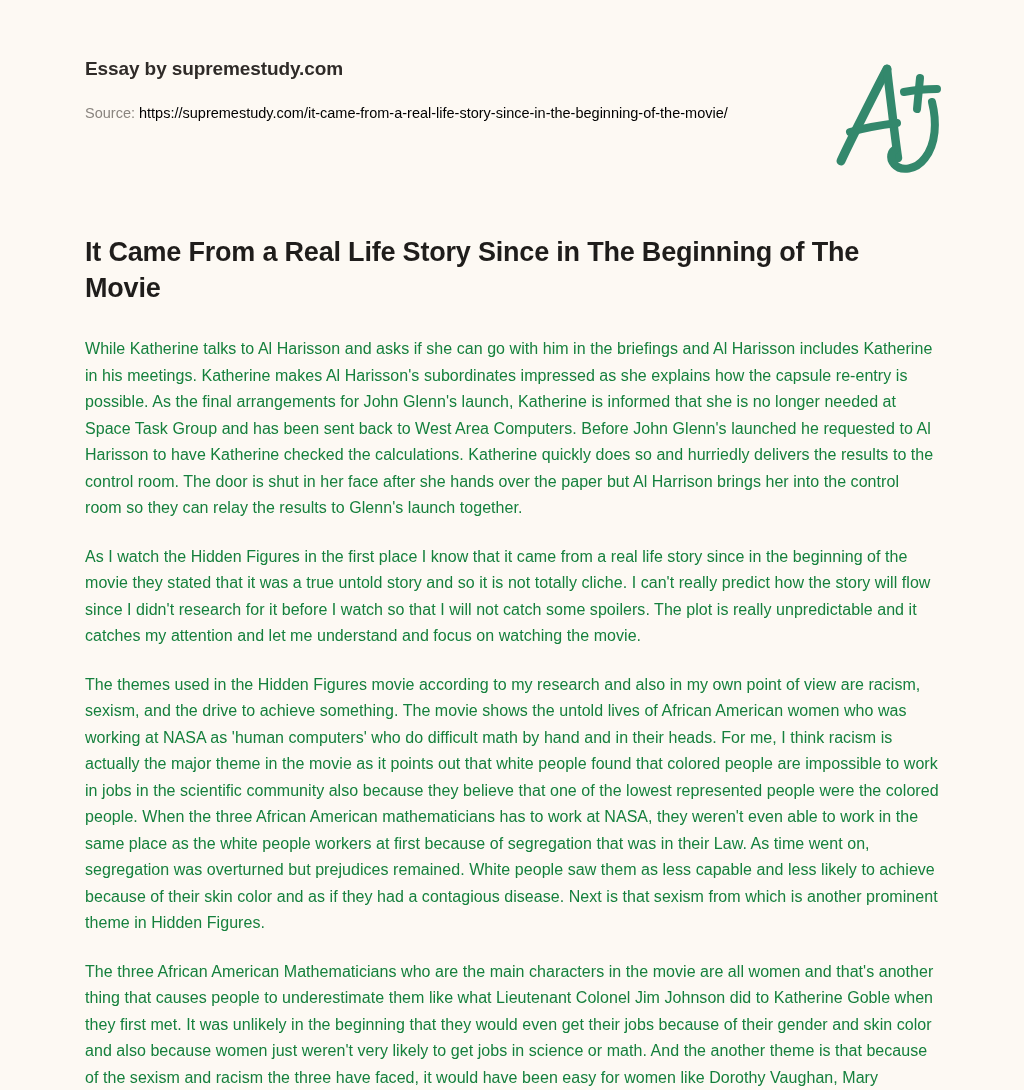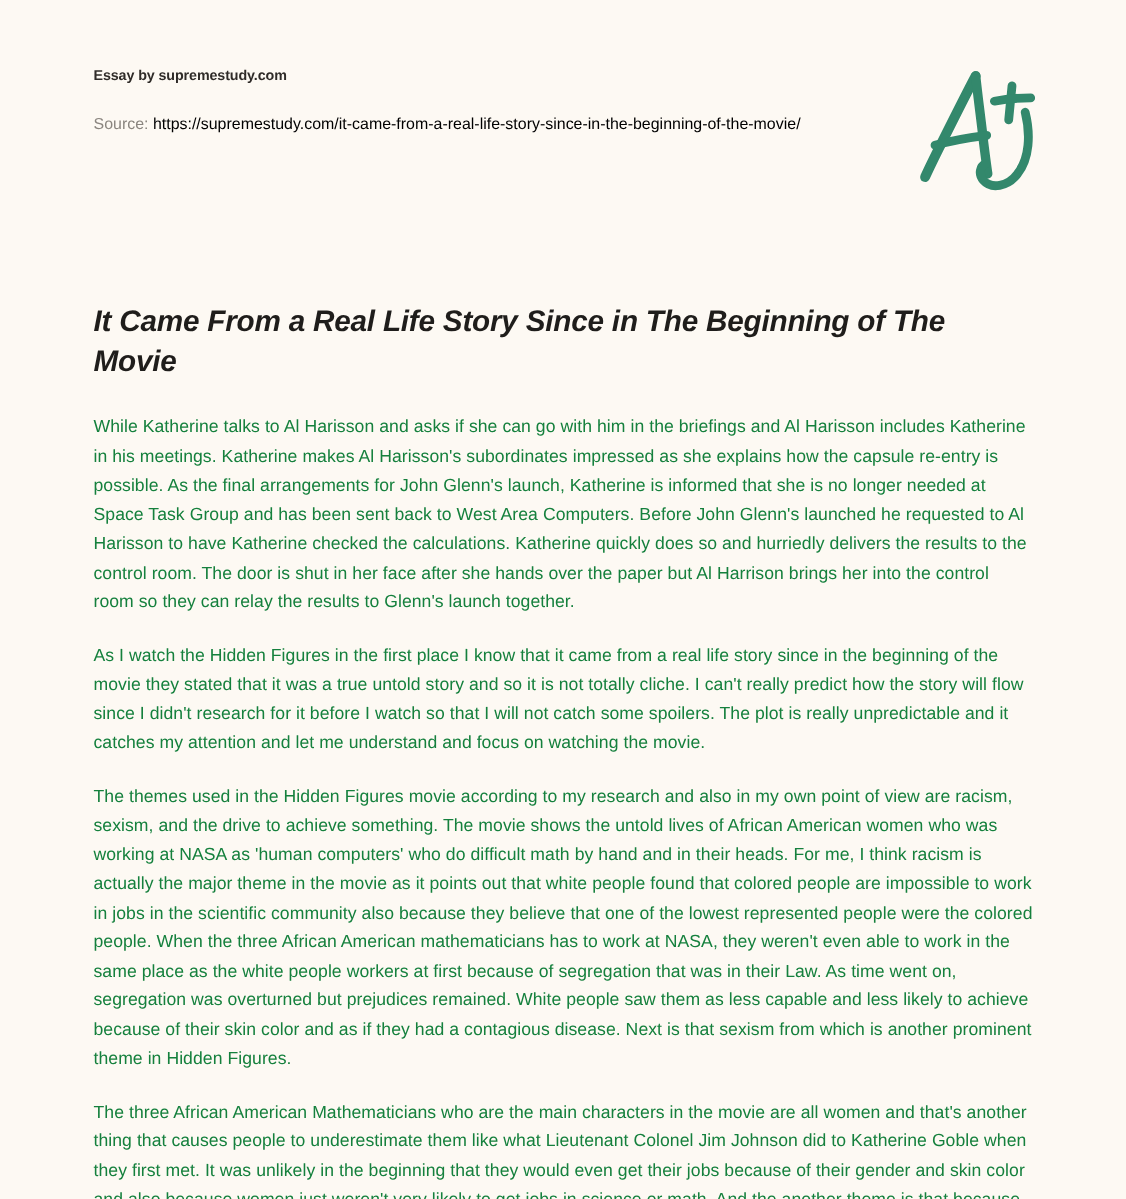--- a/index.html
+++ b/index.html
@@ -25,21 +25,21 @@
   }
 
   
   .header {
     position: relative;
     padding-top: 56px;
     min-height: 130px;
   }
 
   .brand-line {
-    font-size: 13px;
+    font-size: 19px;
     font-weight: bold;
     color: #2f2b28;
     letter-spacing: -0.1px;
     line-height: 26px;
     margin: 0;
   }
 
   .source-line {
     margin: 18px 0 0 0;
     font-size: 14.5px;
@@ -61,28 +61,27 @@
   .logo {
     position: absolute;
     top: 52px;
     right: -20px;
     width: 140px;
     height: 130px;
   }
 
   
   .article-title {
-    margin: 88px 0 0 0;
+    margin: 48px 0 0 0;
     font-size: 27px;
     font-weight: bold;
     line-height: 36px;
     color: #1f1d1b;
     letter-spacing: -0.2px;
     max-width: 820px;
-    font-style: italic;
   }
 
   
   .article-body {
     margin-top: 30px;
   }
 
   .article-body p {
     margin: 3px 0 22px 0;
     font-size: 16px;

